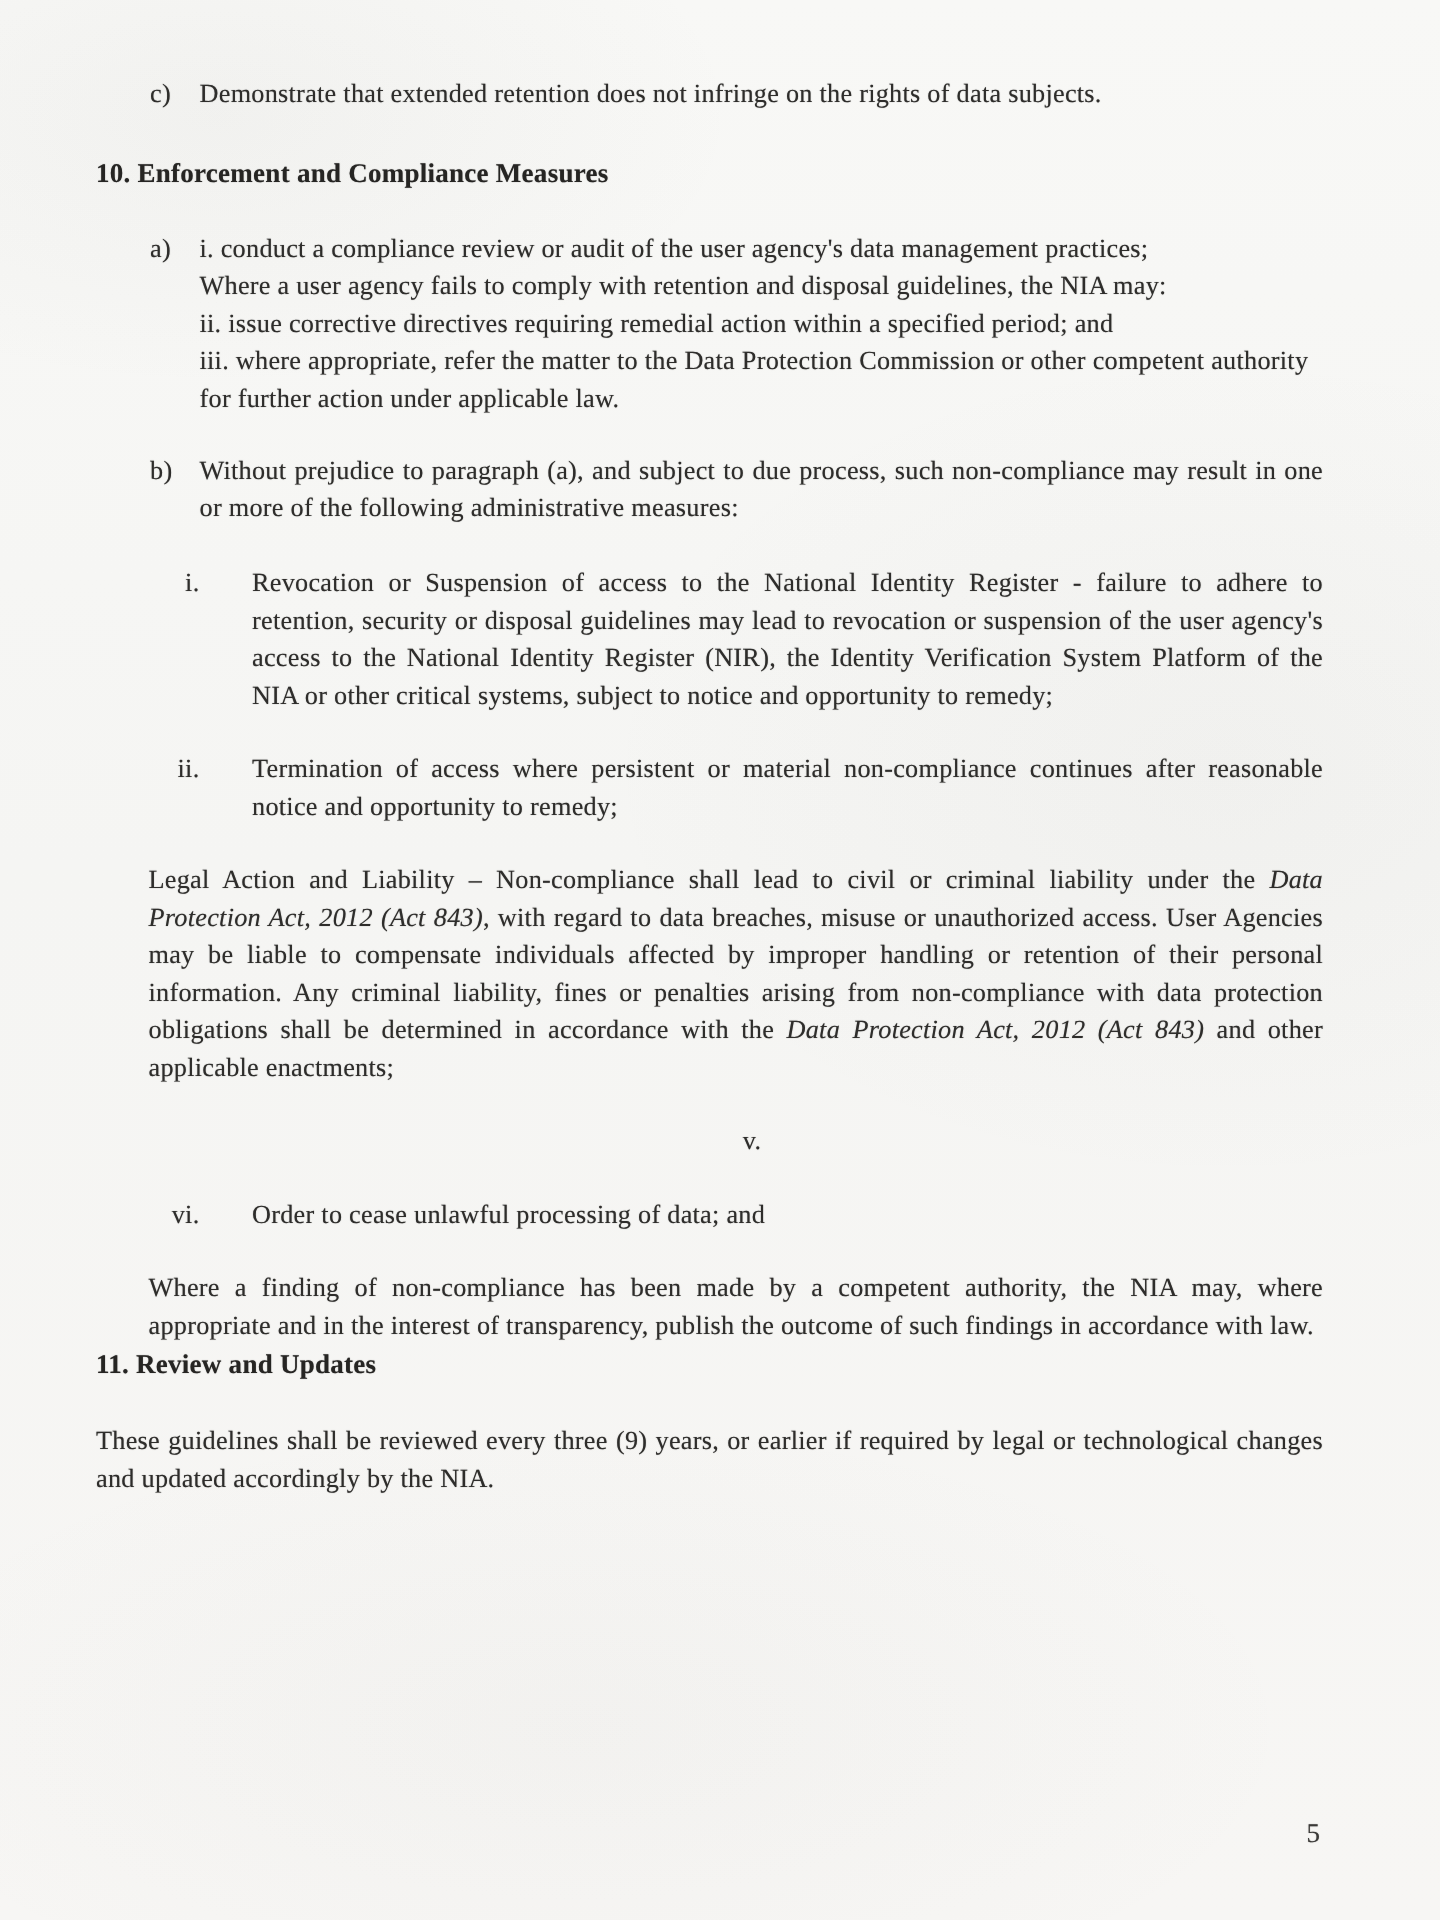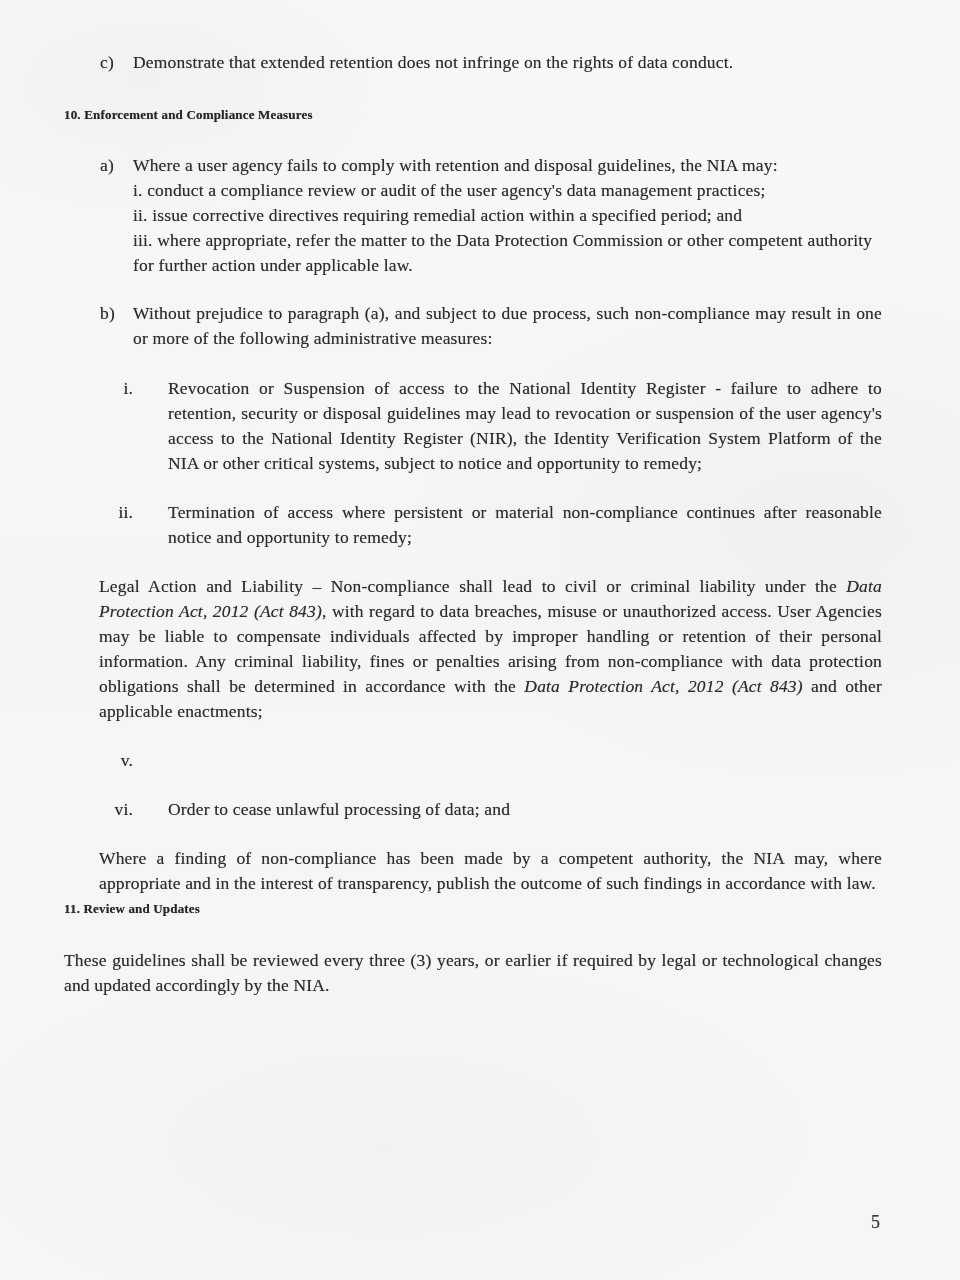--- a/index.html
+++ b/index.html
@@ -18,21 +18,21 @@
     overflow: hidden;
   }
   .content {
     padding: 50px 78px 0 64px;
     font-size: 17.5px;
     line-height: 25px;
     letter-spacing: 0.01em;
     text-shadow: 0 0 0.7px rgba(40,40,38,0.5);
   }
   .section-heading {
-    font-size: 13px;
+    font-size: 18px;
     font-weight: 700;
     margin: 0;
     color: #262523;
     line-height: 26px;
   }
   .heading-10 { margin-top: 27px; }
   .heading-11 { }
   .lettered-item {
     display: flex;
     margin-left: 36px;
@@ -40,21 +40,21 @@
   .letter-label {
     flex: 0 0 33px;
   }
   .letter-text { flex: 1; }
   .item-c { margin-top: 0; }
   .item-a { margin-top: 25px; }
   .item-b { margin-top: 23px; }
   .item-b .letter-text { text-align: justify; }
   .measures { margin-top: 25px; }
   .measure { display: flex; }
-  .measure + .measure { margin-top: 24px; }
+  .measure + .measure { margin-top: 24px; justify-content: center; }
   .m-label {
     flex: 0 0 69px;
     text-align: right;
   }
   .m-text {
     flex: 1;
     margin-left: 35px;
     text-align: justify;
   }
   .m-text i { font-style: italic; }
@@ -72,30 +72,30 @@
   }
 </style>
 </head>
 <body>
 
 <div class="page">
   <div class="content">
 
     <div class="lettered-item item-c">
       <span class="letter-label">c)</span>
-      <div class="letter-text">Demonstrate that extended retention does not infringe on the rights of data conduct.</div>
+      <div class="letter-text">Demonstrate that extended retention does not infringe on the rights of data subjects.</div>
     </div>
 
     <h2 class="section-heading heading-10">10. Enforcement and Compliance Measures</h2>
 
     <div class="lettered-item item-a">
       <span class="letter-label">a)</span>
       <div class="letter-text">
+        <div>i. conduct a compliance review or audit of the user agency's data management practices;</div>
         <div>Where a user agency fails to comply with retention and disposal guidelines, the NIA may:</div>
-        <div>i. conduct a compliance review or audit of the user agency's data management practices;</div>
         <div>ii. issue corrective directives requiring remedial action within a specified period; and</div>
         <div>iii. where appropriate, refer the matter to the Data Protection Commission or other competent authority for further action under applicable law.</div>
       </div>
     </div>
 
     <div class="lettered-item item-b">
       <span class="letter-label">b)</span>
       <div class="letter-text">Without prejudice to paragraph (a), and subject to due process, such non-compliance may result in one or more of the following administrative measures:</div>
     </div>
 
@@ -118,18 +118,18 @@
         <span class="m-label">vi.</span>
         <div class="m-text"><span>Order to cease unlawful processing of data; and</span></div>
       </div>
       <div class="measure">
         <div class="m-text"><span>Where a finding of non-compliance has been made by a competent authority, the NIA may, where appropriate and in the interest of transparency, publish the outcome of such findings in accordance with law.</span></div>
       </div>
     </div>
 
     <h2 class="section-heading heading-11">11. Review and Updates</h2>
 
-    <p class="closing">These guidelines shall be reviewed every three (3) years, or earlier if required by legal or technological changes and updated accordingly by the NIA.</p>
+    <p class="closing">These guidelines shall be reviewed every three (9) years, or earlier if required by legal or technological changes and updated accordingly by the NIA.</p>
 
   </div>
 
   <div class="page-number">5</div>
 </div>
 
 </body></html>

